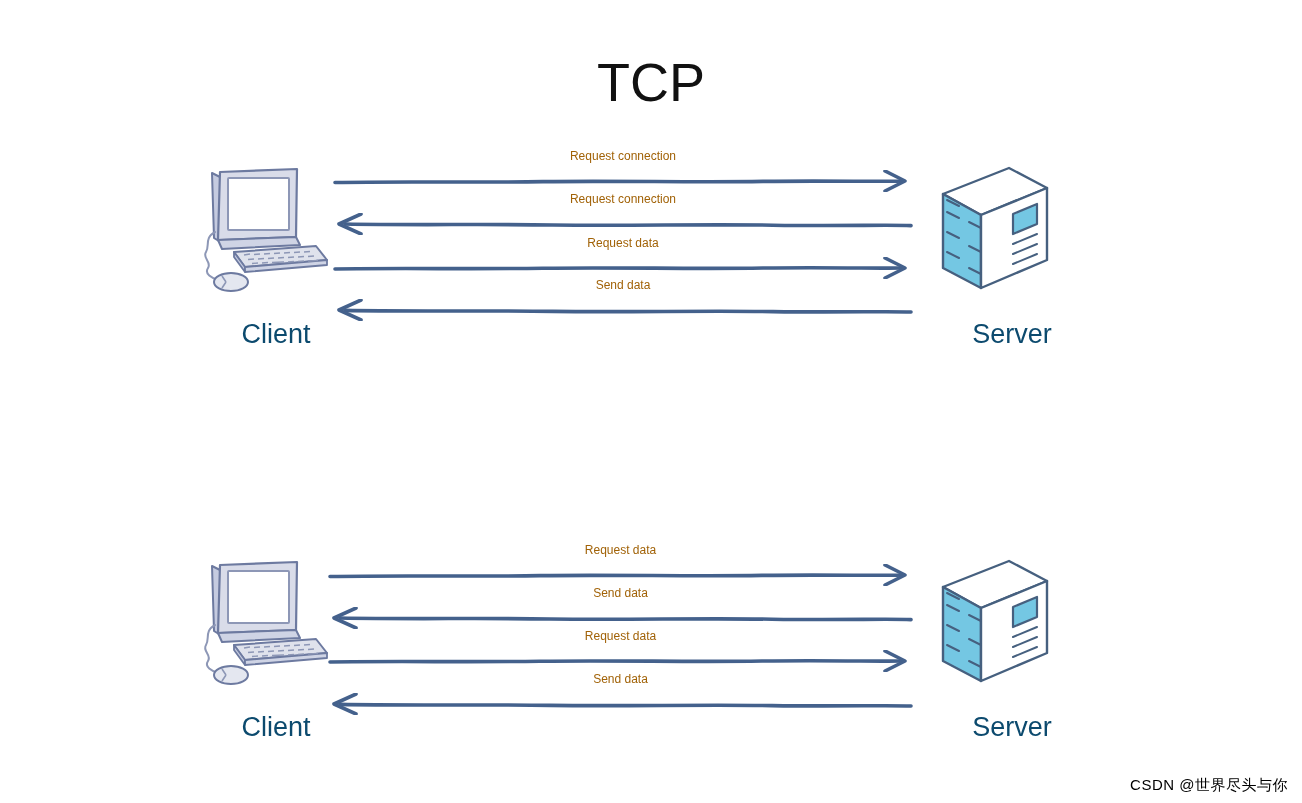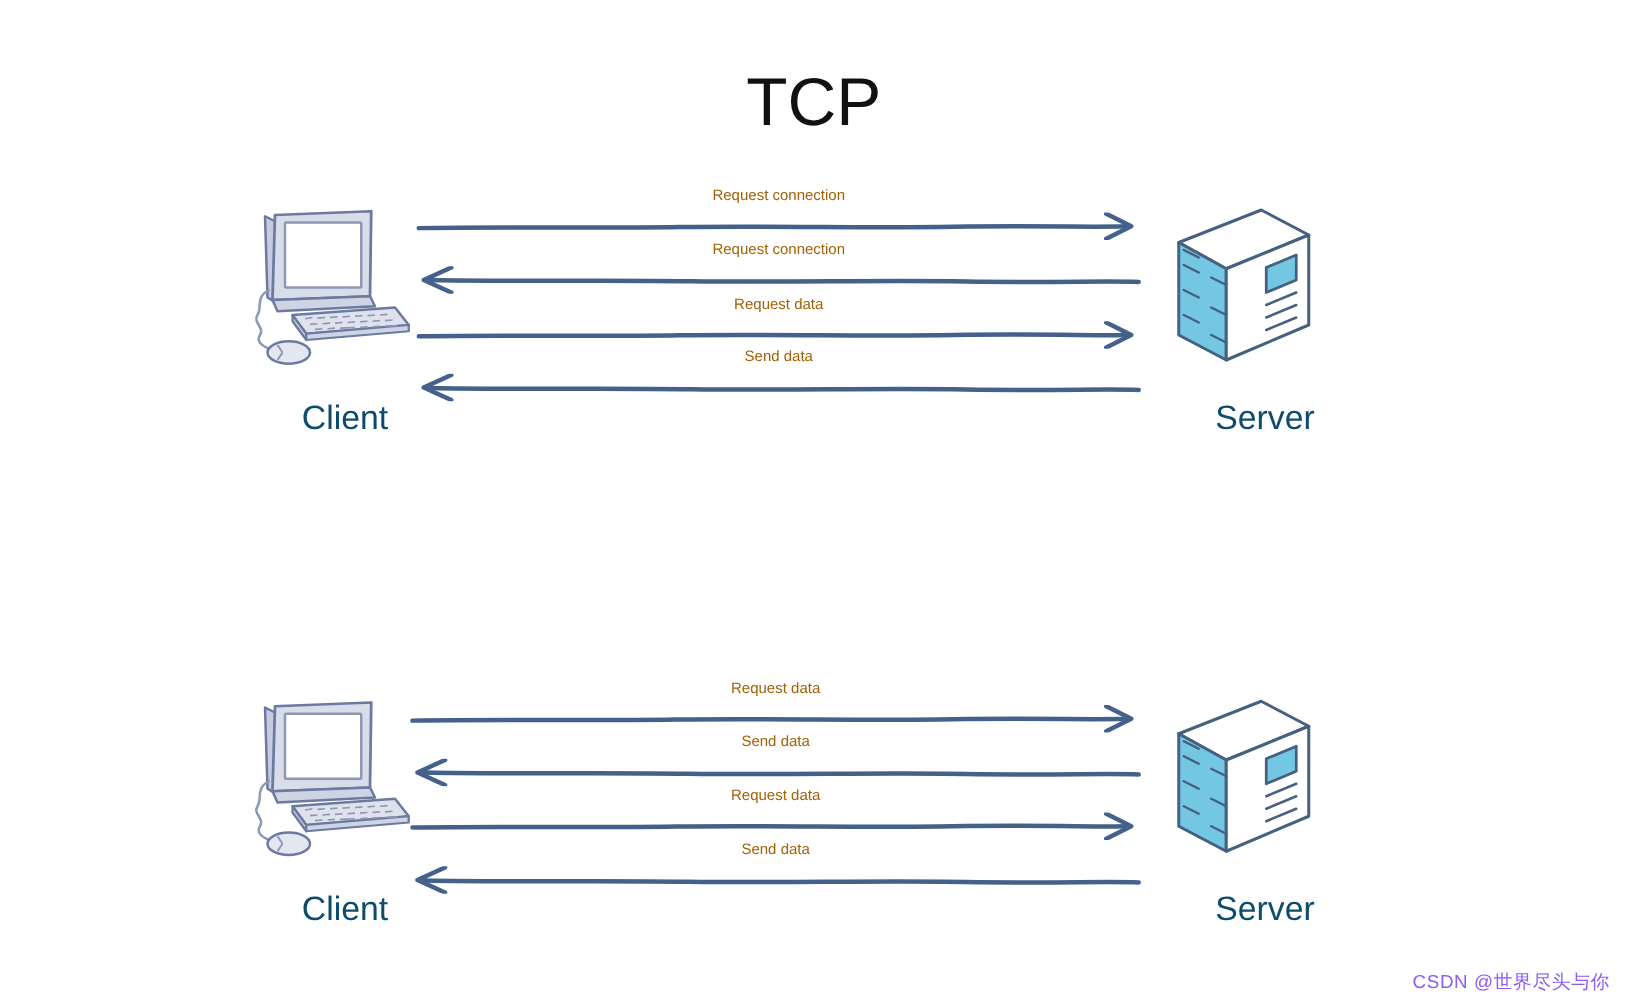--- a/index.html
+++ b/index.html
@@ -74,21 +74,21 @@
     display: block;
   }
 
   .icon-wrap { position: absolute; }
 
   .watermark {
     position: absolute;
     right: 14px;
     bottom: 8px;
     font-size: 15px;
-    color: #8b5cf6;
+    color: #000000;
     white-space: nowrap;
     letter-spacing: 0.5px;
   }
 </style>
 </head>
 <body>
 
 <div class="canvas">
 
   <div class="section" id="tcp-section">

